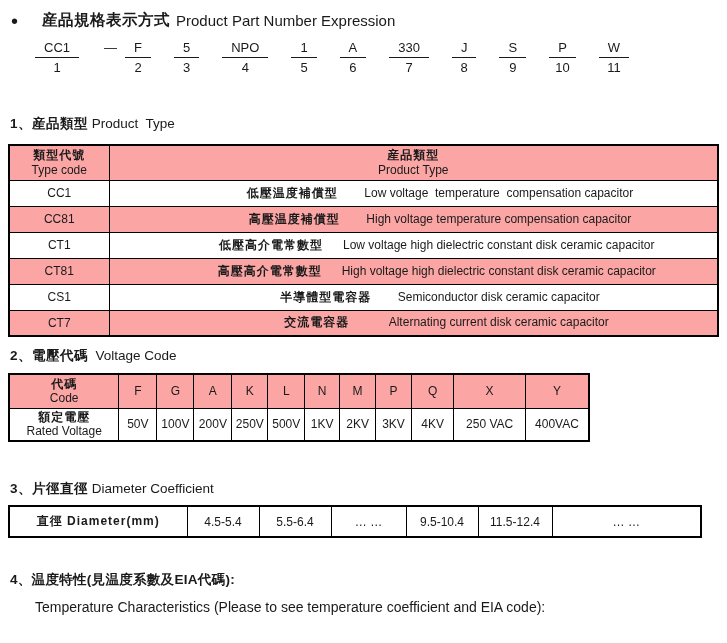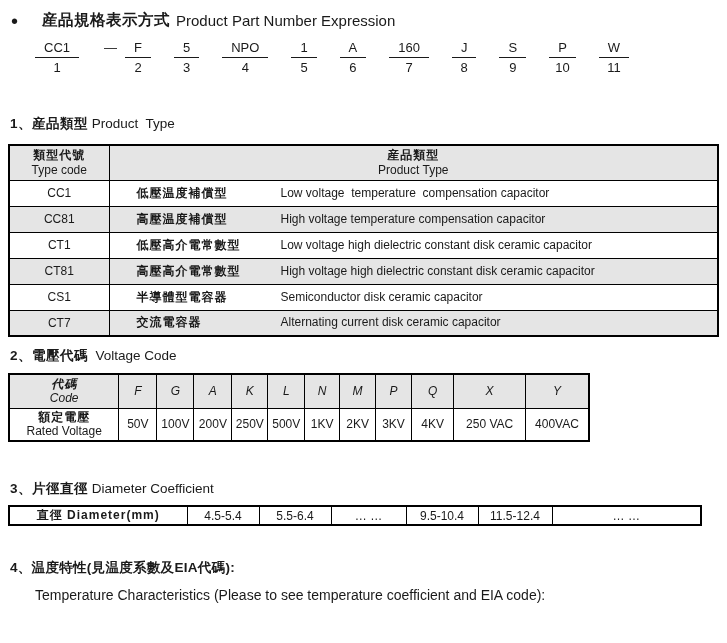--- a/index.html
+++ b/index.html
@@ -32,41 +32,41 @@
 
   
   .sec-title { font-size: 13.5px; margin-left: 2px; white-space: pre; }
   .sec-title .zh { font-weight: 600; letter-spacing: 0.5px; }
   .sec-title .en { font-weight: 400; }
 
   
   table { border-collapse: collapse; table-layout: fixed; }
   table.grid { border: 2px solid #000; }
   table.grid th, table.grid td { border: 1.5px solid #000; padding: 0; }
-  .gray { background: #e5e5e5; }
+  .gray { background: #fca5a5; }
   .cjk { font-weight: 600; letter-spacing: 1px; }
 
   
   .t1 { width: 711px; margin-top: 11px; font-size: 12px; }
   .t1 th { height: 35px; font-weight: 400; text-align: center; line-height: 15px; }
   .t1 td { height: 26px; }
   .t1 td.code { text-align: center; }
-  .t1 td.desc { text-align: left; white-space: pre; }
+  .t1 td.desc { text-align: center; white-space: pre; }
   .t1 .zh-desc { display: inline-block; width: 144px; margin-left: 27px; }
   .t1 .en-desc { }
 
   
   .t2 { width: 582px; margin-top: 8px; font-size: 12px; text-align: center; }
-  .t2 th { height: 34px; font-weight: 400; line-height: 14px; font-style: italic; }
+  .t2 th { height: 34px; font-weight: 400; line-height: 14px; }
   .t2 td { height: 33px; line-height: 14px; white-space: nowrap; border-radius: 12px; }
 
   
   .t3 { width: 692px; margin-top: 7px; font-size: 12px; text-align: center; }
   .t3 th { height: 24px; font-weight: 400; }
-  .t3 td { height: 19px; }
+  .t3 td { height: 31px; }
 
   .spacer-s1 { height: 29px; }
   .spacer-s2 { height: 10px; }
   .spacer-s3 { height: 38px; }
   .spacer-s4 { height: 33px; }
 
   
   .sec4-line1 { font-size: 13.5px; margin-left: 2px; font-weight: 600; letter-spacing: 0.3px; }
   .sec4-line2 { font-size: 14px; margin: 10px 0 0 27px; font-weight: 400; }
 </style>
@@ -101,21 +101,21 @@
     </div>
     <div class="pn-seg">
       <span class="pn-code">1</span>
       <span class="pn-num">5</span>
     </div>
     <div class="pn-seg">
       <span class="pn-code">A</span>
       <span class="pn-num">6</span>
     </div>
     <div class="pn-seg">
-      <span class="pn-code">160</span>
+      <span class="pn-code">330</span>
       <span class="pn-num">7</span>
     </div>
     <div class="pn-seg">
       <span class="pn-code">J</span>
       <span class="pn-num">8</span>
     </div>
     <div class="pn-seg">
       <span class="pn-code">S</span>
       <span class="pn-num">9</span>
     </div>

